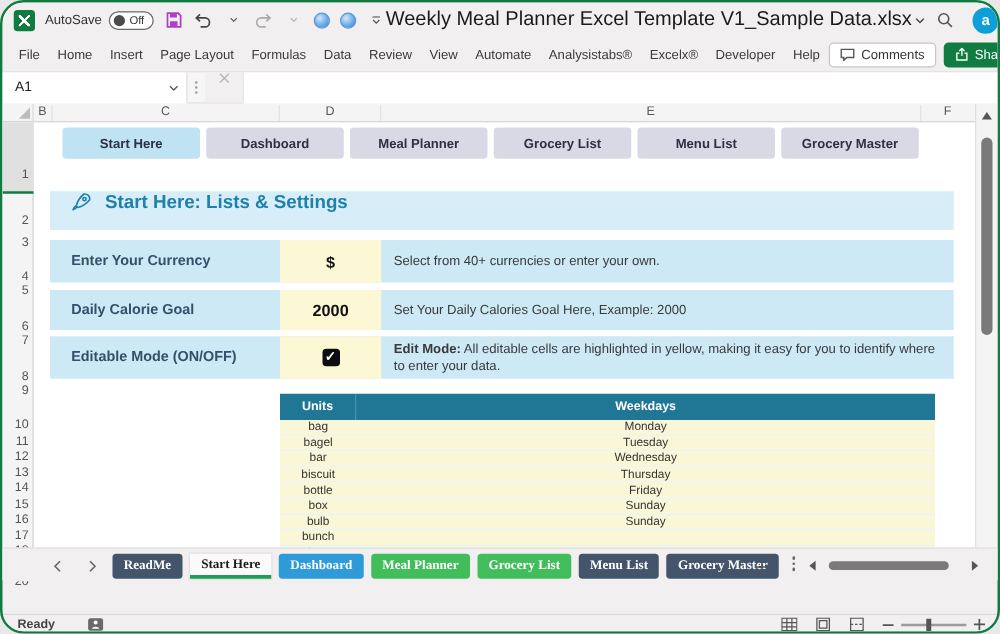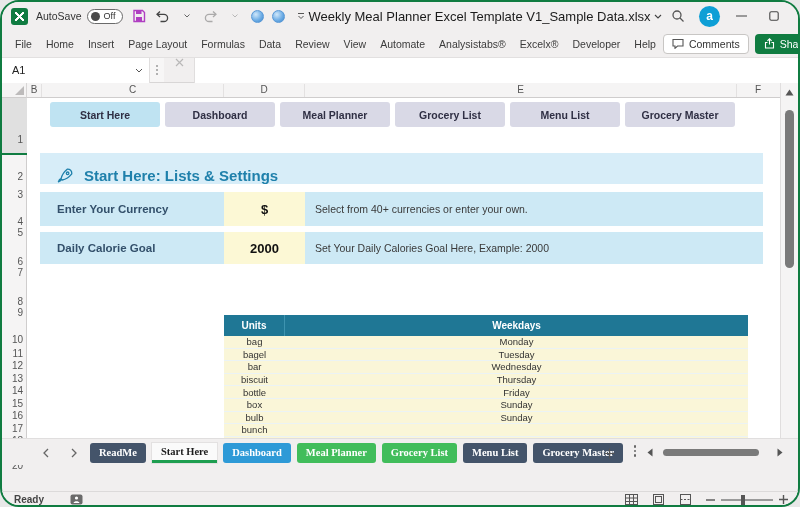--- a/index.html
+++ b/index.html
@@ -22,21 +22,21 @@
       linear-gradient(-45deg, transparent 42%, #fff 42%, #fff 58%, transparent 58%); }
   .autosave { display:flex; align-items:center; gap:5px; font-size:10.5px; color:#333; }
   .toggle { width:36px; height:15px; border:1px solid #6a6a6a; border-radius:8px; background:#fff;
     display:flex; align-items:center; gap:4px; padding:0 3px; }
   .knob { width:9px; height:9px; border-radius:50%; background:#4a4a4a; }
   .toggle-state { font-size:9px; color:#333; }
   .qat-icon { display:inline-flex; align-items:center; justify-content:center; width:16px; height:16px; }
   .blue-orb { width:13px; height:13px; border-radius:50%;
     background:radial-gradient(circle at 35% 32%, #cfe7fa, #6FAEE6 55%, #3E86C9); border:1px solid #5898d6; }
   .tb-center { flex:1; display:flex; align-items:center; justify-content:space-between; gap:3px;
-    font-size:13px; color:#1b1b1b; white-space:nowrap; }
+    font-size:16px; color:#1b1b1b; white-space:nowrap; }
   .tb-right { display:flex; align-items:center; gap:0; padding-right:6px; flex:0 0 auto; }
   .tb-btn { width:32px; height:26px; display:flex; align-items:center; justify-content:center; }
   .avatar { width:21px; height:21px; border-radius:50%; background:#0E9FD6; color:#fff;
     font-size:12px; font-weight:bold; display:flex; align-items:center; justify-content:center; }
 
   
   .ribbon { position:absolute; left:0; top:28px; width:100%; height:28px;
     display:flex; align-items:center; background:#F1EFEF; border-bottom:1px solid #E2E0E0; }
   .rtabs { display:flex; align-items:center; padding-left:6px; }
   .rtab { font-size:10.5px; color:#3b3b3b; padding:0 7px; height:28px; line-height:28px; white-space:nowrap; cursor:default; }
@@ -76,21 +76,21 @@
   .canvas { position:absolute; left:25px; top:15px; width:753px; height:366px; background:#fff; overflow:hidden; }
 
   
   .navbtn { position:absolute; top:4px; width:110px; height:25px; border-radius:3px;
     background:#D9D9E6; color:#2F2F44; font-size:10.5px; font-weight:bold;
     display:flex; align-items:center; justify-content:center; }
   .navbtn.active { background:#BFE3F2; }
 
   
   .heading { position:absolute; left:13px; top:55px; width:723px; height:31px; background:#D7EDF8;
-    display:flex; align-items:flex-end; gap:10px; padding-left:17px; }
+    display:flex; align-items:flex-start; gap:10px; padding-left:17px; }
   .heading .htxt { color:#1F80AB; font-size:15px; font-weight:bold; }
 
   
   .setrow { position:absolute; left:13px; width:723px; background:#CDE9F5; display:flex; align-items:center; }
   .setlabel { width:184px; padding-left:17px; font-size:11.5px; font-weight:bold; color:#33506B; }
   .setval { width:81px; height:100%; background:#FCF8D5; display:flex; align-items:center; justify-content:center;
     font-size:13px; font-weight:bold; color:#111; }
   .setdesc { flex:1; padding-left:10px; padding-right:14px; font-size:10.5px; color:#3A3A3A; line-height:1.35; }
   .checkbox { width:14px; height:14px; background:#0d0d0d; border-radius:3px; color:#fff;
     font-size:11px; font-weight:bold; display:flex; align-items:center; justify-content:center; line-height:1; }
@@ -359,20 +359,29 @@
         <div class="setval">$</div>
         <div class="setdesc">Select from 40+ currencies or enter your own.</div>
       </div>
 
       <div class="setrow" style="top:134px;height:32px">
         <div class="setlabel">Daily Calorie Goal</div>
         <div class="setval">2000</div>
         <div class="setdesc">Set Your Daily Calories Goal Here, Example: 2000</div>
       </div>
 
+      <div class="setrow" style="top:171px;height:34px">
+        <div class="setlabel">Editable Mode (ON/OFF)</div>
+        <div class="setval">
+          <span class="checkbox">✓</span>
+        </div>
+        <div class="setdesc" style="max-width:460px">
+          <b>Edit Mode:</b><span> All editable cells are highlighted in yellow, making it easy for you to identify where to enter your data.</span>
+        </div>
+      </div>
 
       <div class="ltable">
         <div class="thead">
           <span class="c1">Units</span>
           <span class="c2">Weekdays</span>
         </div>
         <div class="trow">
             <span class="c1">bag</span>
             <span class="c2">Monday</span>
           </div>

